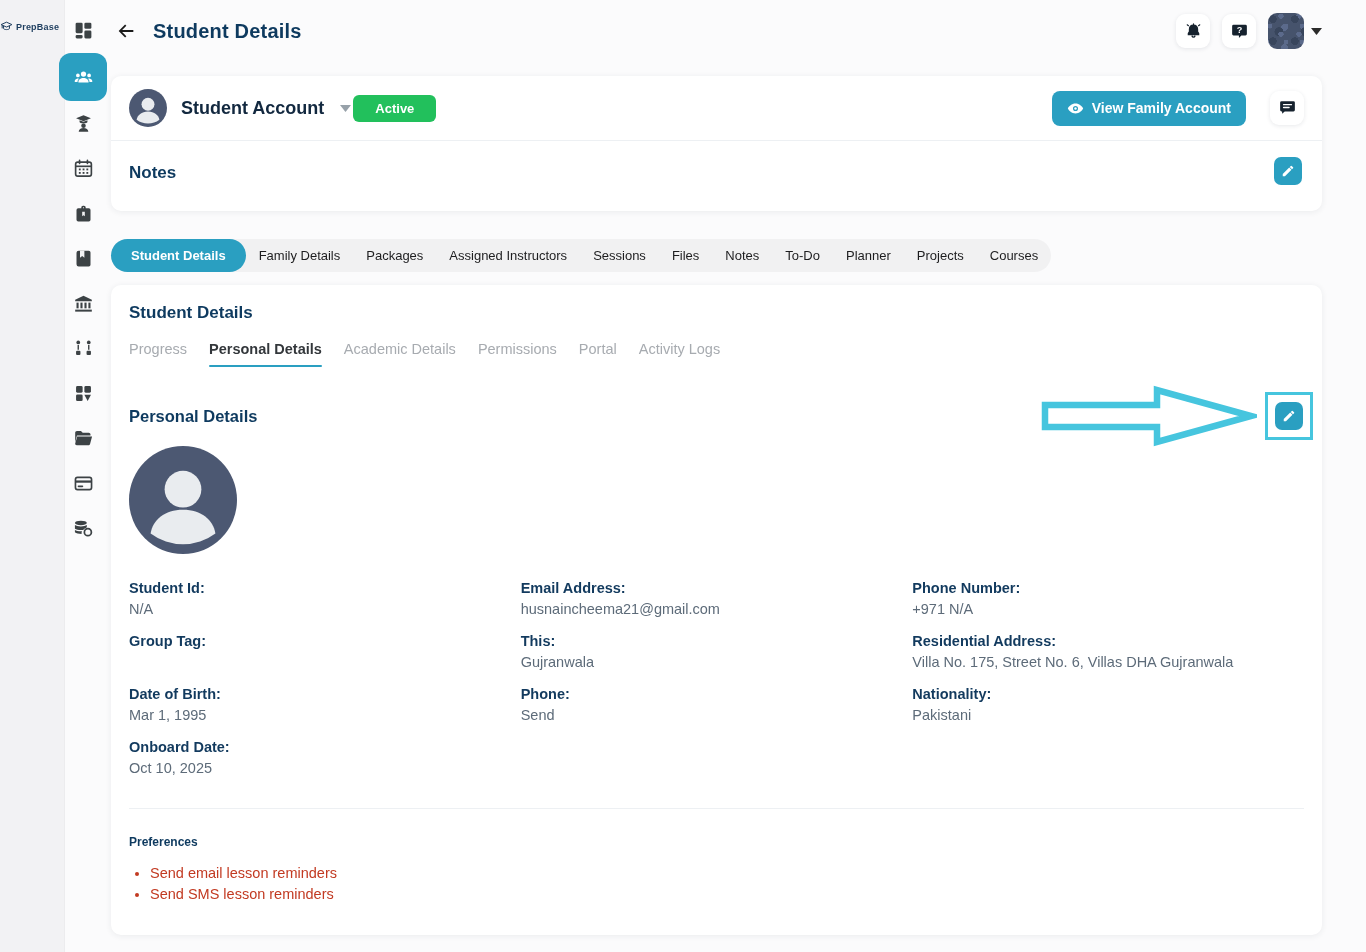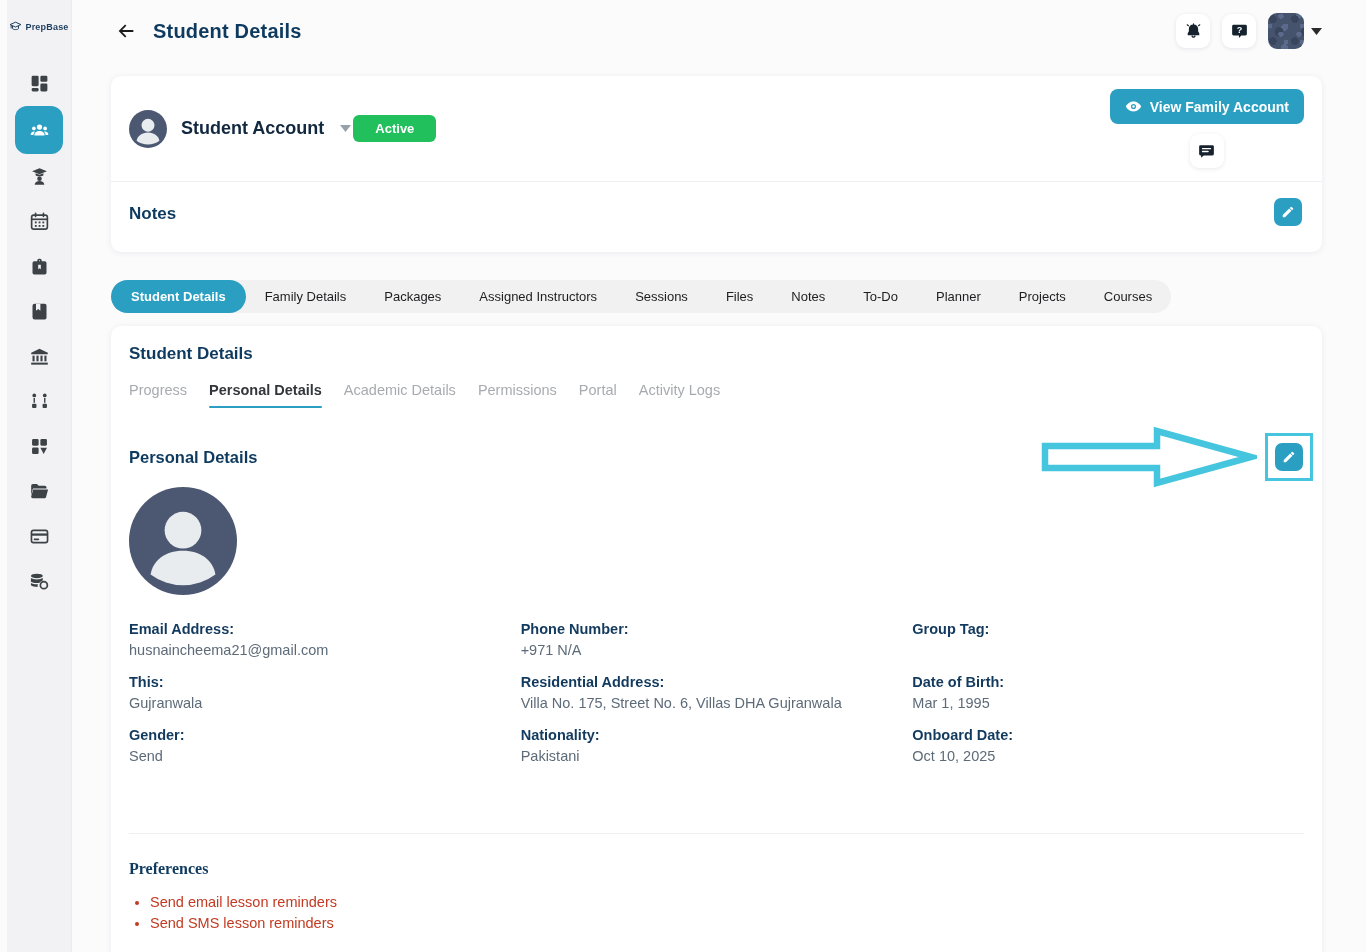--- a/index.html
+++ b/index.html
@@ -5,23 +5,23 @@
   * { box-sizing: border-box; margin: 0; padding: 0; }
   html,body { width:1366px; height:952px; }
   body {
     font-family: "Liberation Sans", sans-serif;
     background: #fbfbfc;
     color: #222;
     overflow: hidden;
   }
   
   .sidebar {
-    position: fixed; left: 7px; top: 0; width: 65px; height: 100%;
+    position: fixed; left: 0; top: 0; width: 65px; height: 100%;
     background: #f2f2f4; border-right: 1px solid #ececee;
-    display: flex; flex-direction: column; align-items: center; z-index: 5;
+    display: flex; flex-direction: row; align-items: flex-start; z-index: 5;
   }
   .logo { display:flex; align-items:center; gap:3px; padding:20px 0 20px; }
   .logo span { font-size:9px; font-weight:700; color:#1d3d5e; letter-spacing:.2px; }
   .side-items { display:flex; flex-direction:column; align-items:center; margin-top:8px; }
   .side-item {
     width:48px; height:45px; display:flex; align-items:center; justify-content:center;
     color:#3c4245; border-radius:12px; cursor:pointer;
   }
   .side-item svg { width:21px; height:21px; }
   .side-item.active { background:#2a9fc1; color:#fff; height:48px; margin:0 0 0; }
@@ -54,42 +54,42 @@
   .account-row { display:flex; align-items:center; padding:13px 18px; }
   .avatar-circle { border-radius:50%; background:#4c5872; overflow:hidden; flex:none;
      display:flex; align-items:flex-end; justify-content:center; }
   .avatar-sm { width:38px; height:38px; }
   .account-name { margin-left:14px; font-size:18px; font-weight:800; color:#12283f; }
   .caret { margin-left:16px; }
   .badge {
     margin-left:2px; background:#22c05c; color:#fff; font-size:13px; font-weight:700;
     padding:6px 22px; border-radius:6px; cursor:pointer;
   }
-  .account-right { margin-left:auto; display:flex; align-items:center; gap:10px;flex-direction:column; }
+  .account-right { margin-left:auto; display:flex; align-items:flex-start; gap:24px; }
   .primary-btn {
     display:flex; align-items:center; gap:8px; background:#2a9fc1; color:#fff; border:none;
     font-family:inherit; font-size:14px; font-weight:700; padding:9px 15px; border-radius:8px; cursor:pointer;
   }
   .divider { border:none; border-top:1px solid #edf0f3; }
   .notes-block { position:relative; padding:18px 18px 28px; }
   .notes-title { font-size:17px; font-weight:800; color:#0e3a5f; margin-top:4px; }
   .notes-body { margin-top:22px; font-size:14px; color:#5d6b79; }
   .edit-btn {
     width:28px; height:28px; background:#2a9fc1; border:none; border-radius:7px;
     display:flex; align-items:center; justify-content:center; cursor:pointer;
   }
   .notes-edit { position:absolute; right:20px; top:16px; }
   
   .tab-bar {
     margin-top:28px; display:inline-flex; align-items:center; background:#f1f1f2;
     border-radius:17px; height:33px;
   }
   .tab {
     border:none; background:transparent; font-family:inherit; font-size:13px; color:#1d1d1f;
-    padding:0 19px; height:33px; cursor:pointer; white-space:nowrap; border-radius:17px;
+    padding:0 13px; height:33px; cursor:pointer; white-space:nowrap; border-radius:17px;
   }
   .tab.active { background:#2a9fc1; color:#fff; font-weight:700; padding:0 20px; }
   
   .details-card { margin-top:13px; padding:18px 18px 28px; position:relative; }
   .details-title { font-size:17px; font-weight:800; color:#0e3a5f; }
   .subtab-bar { display:flex; gap:22px; margin-top:18px; border-bottom:1px solid transparent; }
   .subtab {
     border:none; background:transparent; font-family:inherit; font-size:14.5px; color:#a7abb0;
     padding:0 0 10px; cursor:pointer; position:relative;
   }
@@ -105,21 +105,21 @@
     border:3.5px solid #46c5de; background:transparent; pointer-events:none; z-index:3;
   }
   .annotation-arrow { position:absolute; right:47px; top:-7px; pointer-events:none; z-index:3; }
   .avatar-lg { width:108px; height:108px; margin-top:6px; }
   .fields-grid {
     display:grid; grid-template-columns:1fr 1fr 1fr; row-gap:14px; margin-top:26px;
   }
   .field-label { font-size:14.5px; font-weight:700; color:#123a5e; }
   .field-value { margin-top:5px; font-size:14.5px; color:#5d6b79; min-height:18px; }
   .prefs-divider { margin-top:30px; }
-  .prefs-title { margin-top:26px; font-size:16px; font-weight:800; color:#0e3a5f;font-family:Liberation Serif, serif; }
+  .prefs-title { margin-top:26px; font-size:12px; font-weight:800; color:#0e3a5f; }
   .prefs-list { margin:16px 0 0 4px; padding-left:17px; }
   .prefs-list li { color:#c23a22; font-size:14.5px; margin-bottom:5px; }
 </style>
 </head>
 <body>
 
 <nav class="sidebar">
   <div class="logo">
     <svg width="13" height="13" viewBox="0 0 24 24" fill="none" stroke="#1d3d5e" stroke-width="1.8">
         <path d="M12 4 2 8.5l10 4.5 10-4.5L12 4z"></path>
@@ -350,20 +350,24 @@
 
     <div class="avatar-circle avatar-lg">
       <svg width="108" height="108" viewBox="0 0 100 100">
           <circle cx="50" cy="40" r="17" fill="#e9ecef"></circle>
           <path d="M50 59c-17 0-28 9.5-30 22a50 50 0 0 0 60 0C78 68.5 67 59 50 59z" fill="#e9ecef"></path>
         </svg>
     </div>
 
     <div class="fields-grid">
         <div class="field">
+    <div class="field-label">Student Id:</div>
+    <div class="field-value">N/A</div>
+  </div>
+        <div class="field">
     <div class="field-label">Email Address:</div>
     <div class="field-value">husnaincheema21@gmail.com</div>
   </div>
         <div class="field">
     <div class="field-label">Phone Number:</div>
     <div class="field-value">+971 N/A</div>
   </div>
         <div class="field">
     <div class="field-label">Group Tag:</div>
     <div class="field-value"></div>
@@ -374,21 +378,21 @@
   </div>
         <div class="field">
     <div class="field-label">Residential Address:</div>
     <div class="field-value">Villa No. 175, Street No. 6, Villas DHA Gujranwala</div>
   </div>
         <div class="field">
     <div class="field-label">Date of Birth:</div>
     <div class="field-value">Mar 1, 1995</div>
   </div>
         <div class="field">
-    <div class="field-label">Gender:</div>
+    <div class="field-label">Phone:</div>
     <div class="field-value">Send</div>
   </div>
         <div class="field">
     <div class="field-label">Nationality:</div>
     <div class="field-value">Pakistani</div>
   </div>
         <div class="field">
     <div class="field-label">Onboard Date:</div>
     <div class="field-value">Oct 10, 2025</div>
   </div>

